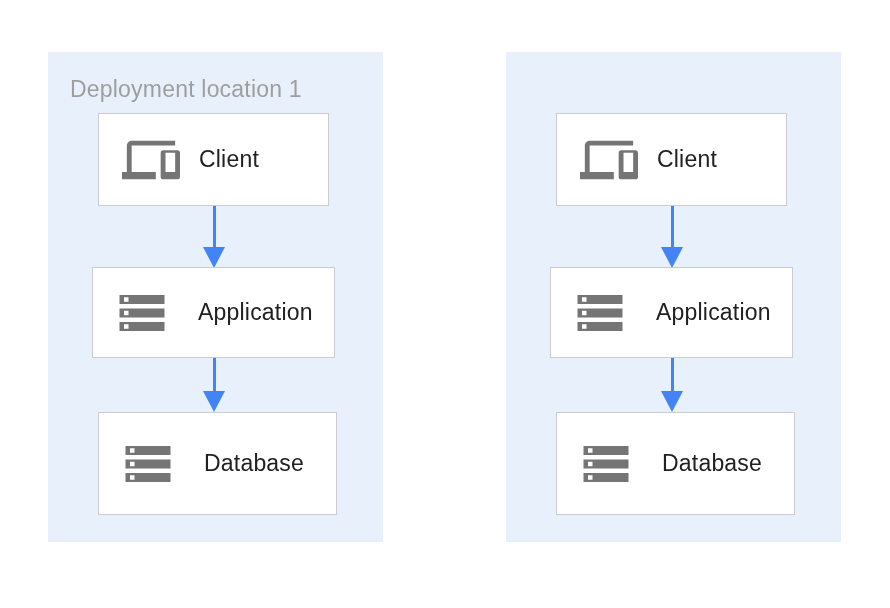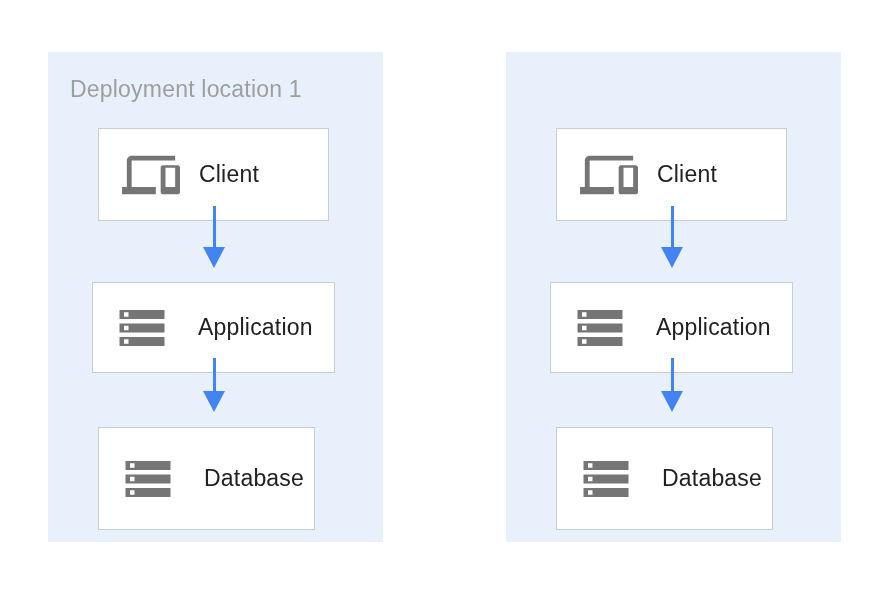--- a/index.html
+++ b/index.html
@@ -36,25 +36,24 @@
     white-space: nowrap;
   }
   .node {
     position: absolute;
     box-sizing: border-box;
     background: var(--box-bg, #ffffff);
     border: 1px solid var(--box-border, #c9ccd1);
     display: flex;
     align-items: center;
     padding-left: 19px;
-    margin-top: 15px;
   }
   .node-client      { left: 50px; top: 61px;  width: 231px; height: 93px;  gap: 15px; }
   .node-application { left: 44px; top: 215px; width: 243px; height: 91px;  gap: 26px; }
-  .node-database    { left: 50px; top: 360px; width: 217px; height: 103px; gap: 26px; }
+  .node-database    { left: 50px; top: 360px; width: 239px; height: 103px; gap: 26px; }
   .node-icon { flex: 0 0 auto; display: flex; align-items: center; }
   .node-icon svg { display: block; fill: var(--icon, #757575); }
   .node-label {
     font-size: 23px;
     color: var(--label, #212124);
     letter-spacing: 0.2px;
     white-space: nowrap;
   }
   .arrow {
     position: absolute;

